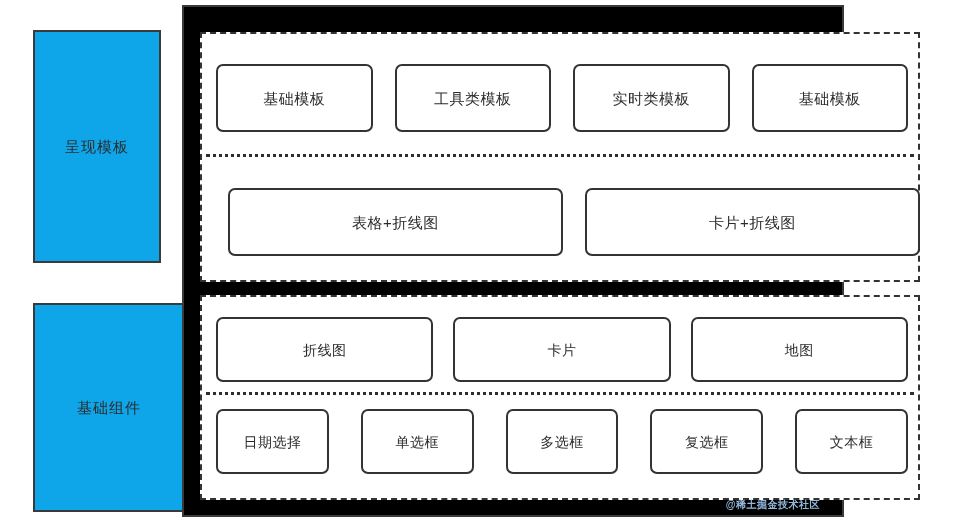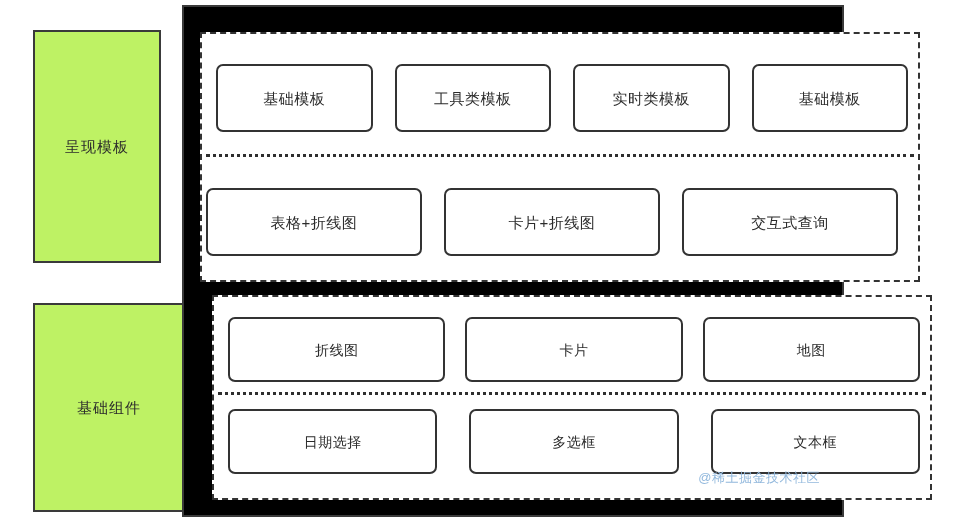--- a/index.html
+++ b/index.html
@@ -17,21 +17,21 @@
 
   #canvas {
     position: relative;
     width: 956px;
     height: 528px;
   }
 
   
   .side-box {
     position: absolute;
-    background: #bef264;
+    background: #0ea5e9;
     border: 2px solid #3a3a3a;
     box-sizing: border-box;
     display: flex;
     align-items: center;
     justify-content: center;
   }
   .side-box .label {
     font-size: 15px;
     color: #2b2b2b;
     letter-spacing: 1px;
@@ -59,21 +59,21 @@
     border: 2px dashed #333333;
     box-sizing: border-box;
   }
   #dash-group-0 {
     left: 16px;
     top: 25px;
     width: 720px;
     height: 250px;
   }
   #dash-group-1 {
-    left: 28px;
+    left: 16px;
     top: 288px;
     width: 720px;
     height: 205px;
   }
 
   
   .dotted-divider {
     position: absolute;
     left: 4px;
     right: 4px;
@@ -83,21 +83,21 @@
   #divider-0 { top: 120px; }
   #divider-1 { top: 95px; }
 
   
   .card-row {
     position: absolute;
     display: flex;
     box-sizing: border-box;
   }
   #card-row-0 { left: 14px; top: 30px;  width: 692px; gap: 22px; }
-  #card-row-1 { left: 4px; top: 154px; width: 692px; gap: 22px; }
+  #card-row-1 { left: 26px; top: 154px; width: 692px; gap: 22px; }
   #card-row-2 { left: 14px; top: 20px;  width: 692px; gap: 20px; }
   #card-row-3 { left: 14px; top: 112px; width: 692px; gap: 32px; }
 
   .card {
     flex: 1 1 0;
     height: 68px;
     background: #ffffff;
     border: 2px solid #333333;
     border-radius: 7px;
     box-sizing: border-box;
@@ -112,26 +112,27 @@
     line-height: 1;
     white-space: nowrap;
   }
   .row-small .card { height: 65px; }
   .row-small .card .card-label { font-size: 14px; }
 
   
   #watermark {
     position: absolute;
     right: 22px;
-    bottom: 28px;
-    font-size: 13px;
+    bottom: 3px;
+    font-size: 10px;
     color: #93b9dd;
     letter-spacing: 0.5px;
     white-space: nowrap;
     user-select: none;
+    font-weight: bold;
   }
 </style>
 </head>
 <body>
 
 <div id="canvas">
 
   <div class="side-box" id="side-box-0">
     <span class="label">呈现模板</span>
   </div>
@@ -161,23 +162,20 @@
         </div>
       </div>
 
       <div class="card-row" id="card-row-1">
         <div class="card">
           <span class="card-label">表格+折线图</span>
         </div>
         <div class="card">
           <span class="card-label">卡片+折线图</span>
         </div>
-        <div class="card">
-          <span class="card-label">交互式查询</span>
-        </div>
       </div>
     </div>
 
     <div class="dash-group" id="dash-group-1">
 
       <div class="dotted-divider" id="divider-1"></div>
 
       <div class="card-row row-small" id="card-row-2">
         <div class="card">
           <span class="card-label">折线图</span>
@@ -188,21 +186,27 @@
         <div class="card">
           <span class="card-label">地图</span>
         </div>
       </div>
 
       <div class="card-row row-small" id="card-row-3">
         <div class="card">
           <span class="card-label">日期选择</span>
         </div>
         <div class="card">
+          <span class="card-label">单选框</span>
+        </div>
+        <div class="card">
           <span class="card-label">多选框</span>
+        </div>
+        <div class="card">
+          <span class="card-label">复选框</span>
         </div>
         <div class="card">
           <span class="card-label">文本框</span>
         </div>
       </div>
     </div>
 
     <div id="watermark">@稀土掘金技术社区</div>
   </div>
 </div>

